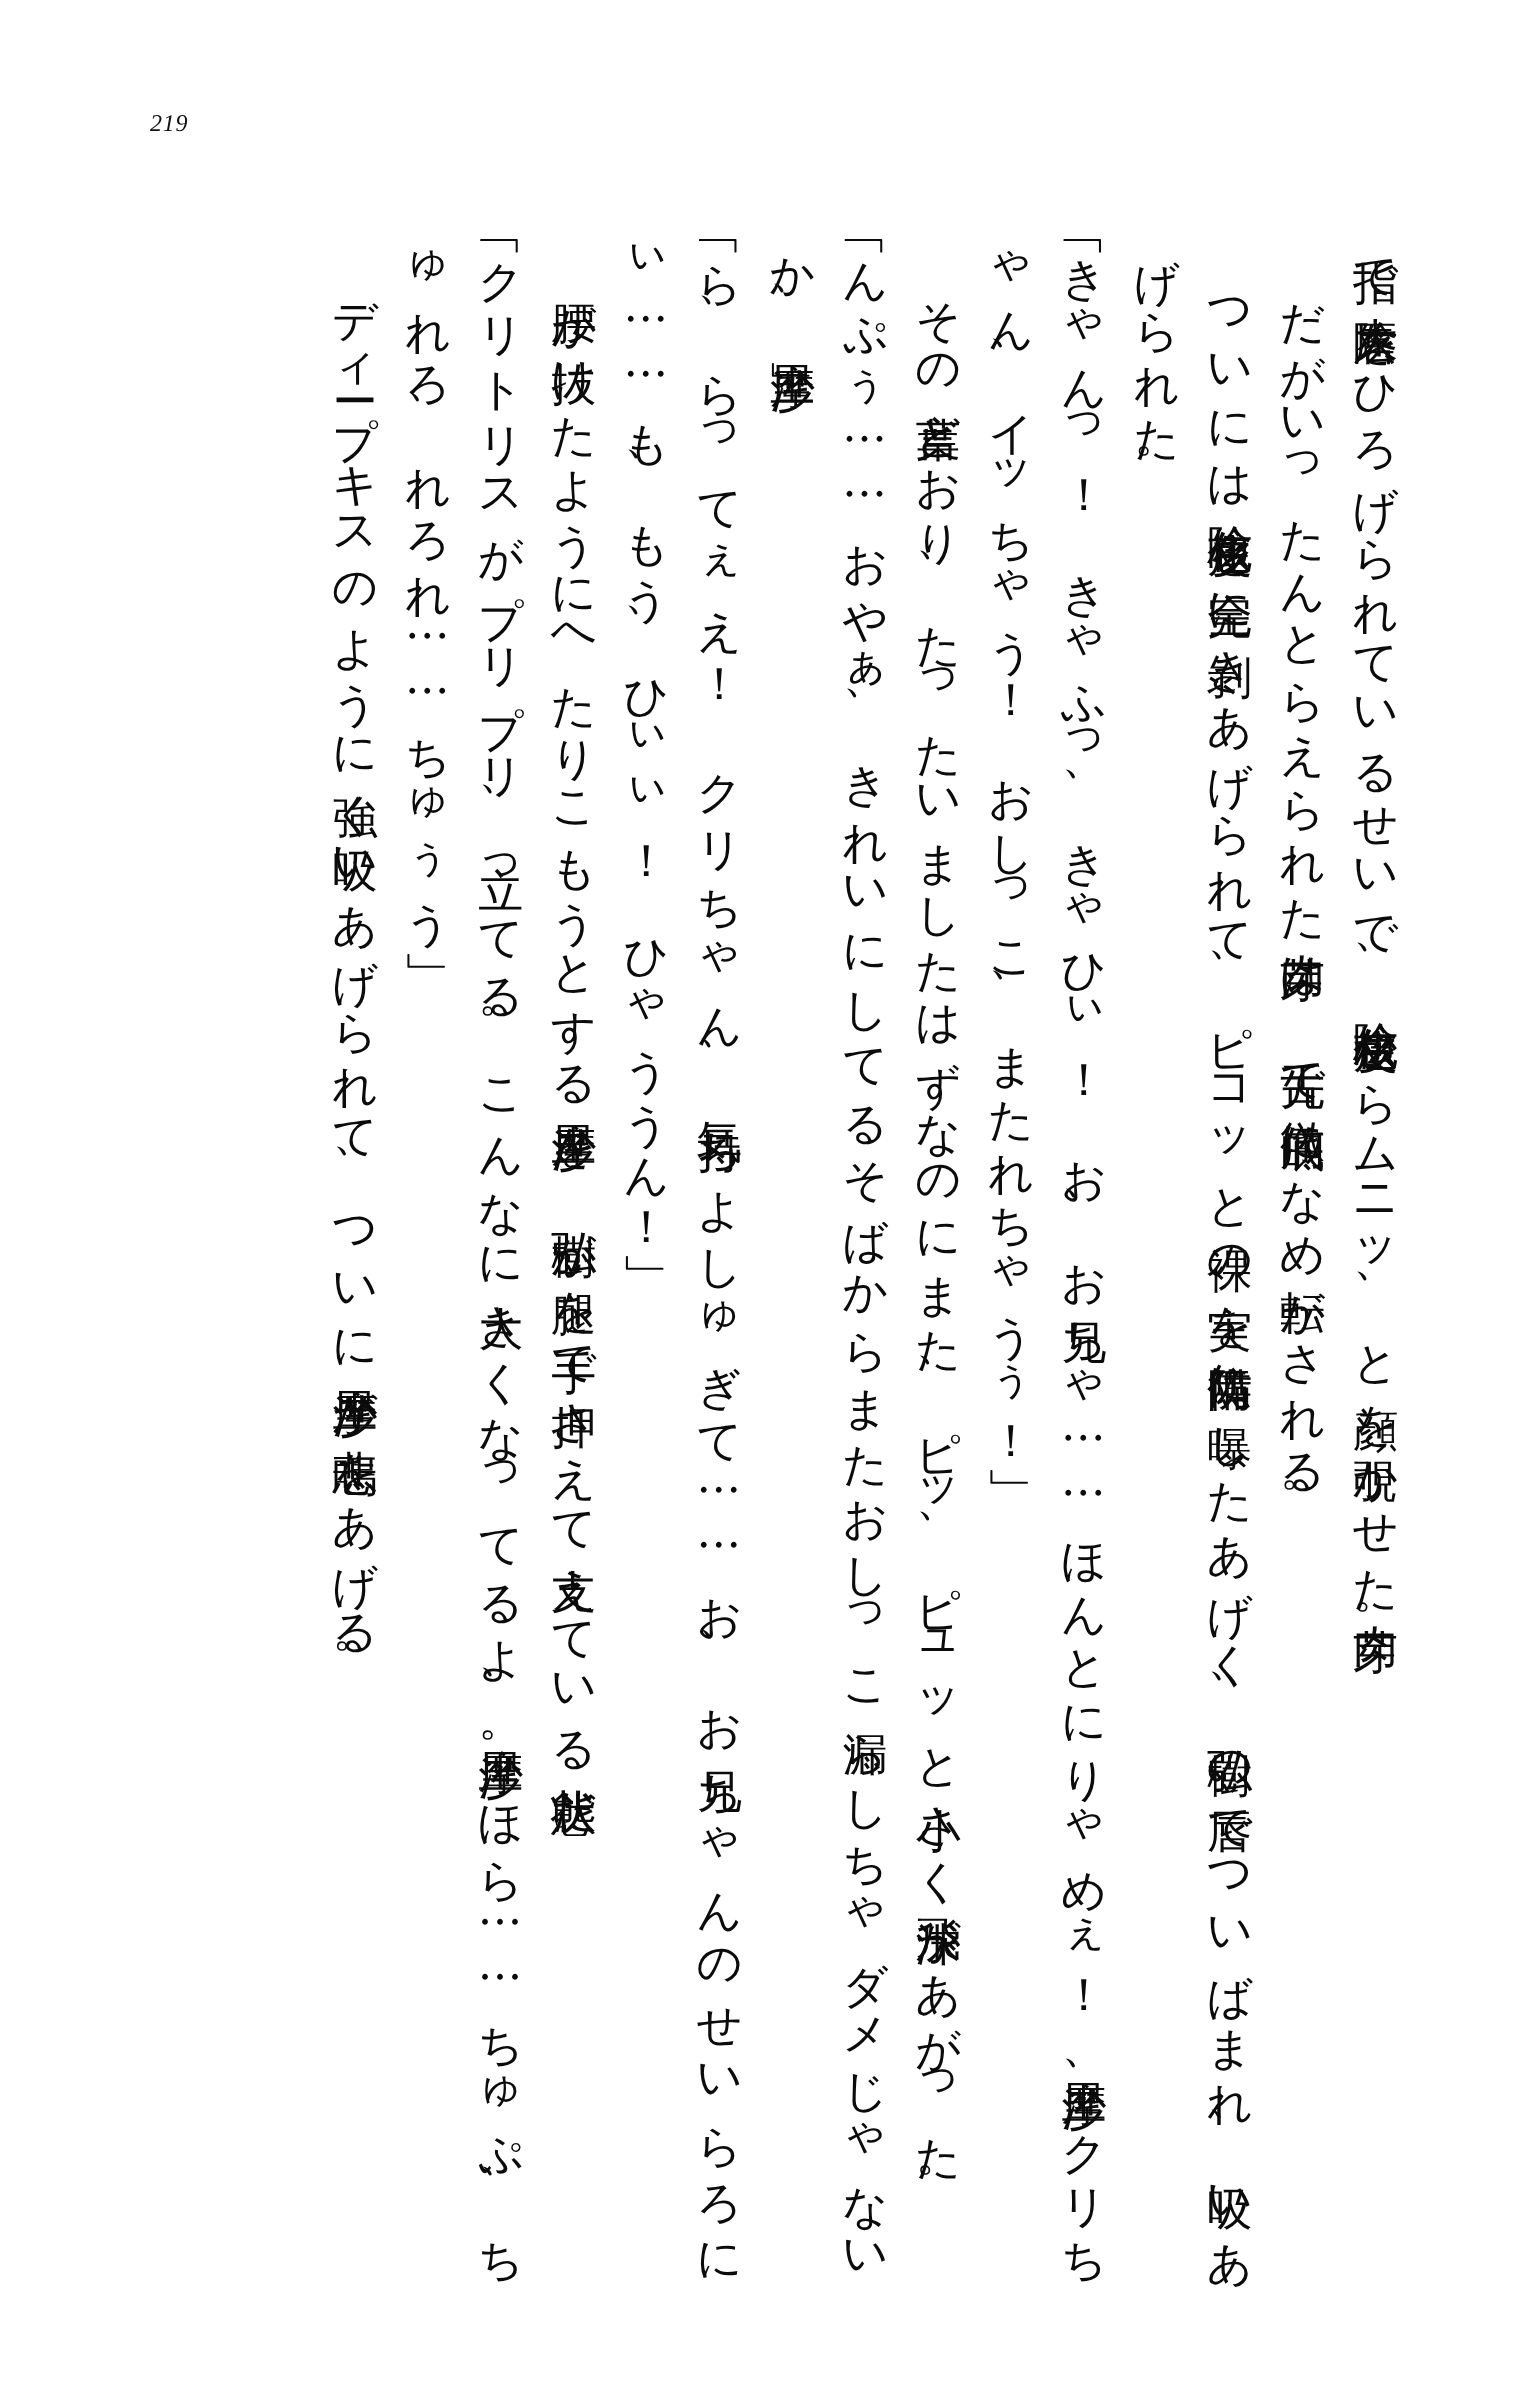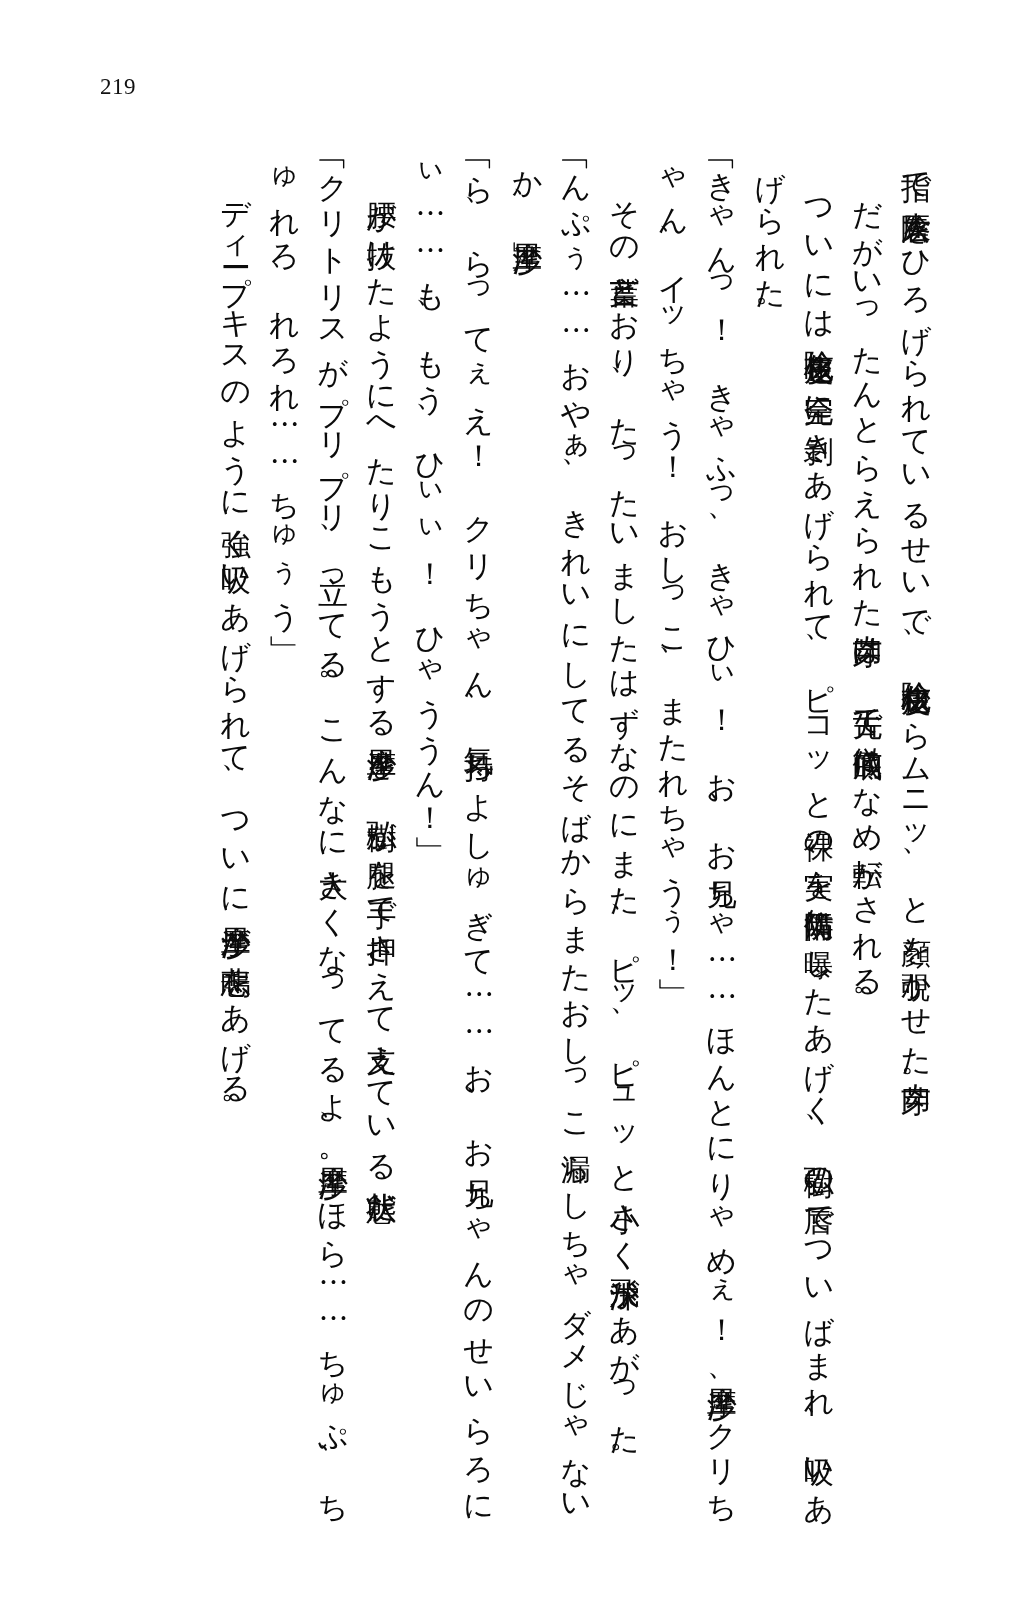--- a/index.html
+++ b/index.html
@@ -13,22 +13,23 @@
     height: 1600px;
     background: #ffffff;
     overflow: hidden;
     font-family: "Liberation Serif", "DejaVu Serif", serif;
     color: #000000;
   }
   .page-number {
     position: absolute;
     top: 74px;
     left: 100px;
-    font-size: 23px;
+    font-size: 16px;
     font-family: "Liberation Serif", "DejaVu Serif", serif;
+    font-style: italic;
     color: #111111;
     letter-spacing: 0.5px;
   }
   .text-body {
     position: absolute;
     top: 150px;
     right: 78px;
     height: 1360px;
     width: 830px;
     writing-mode: vertical-rl;

